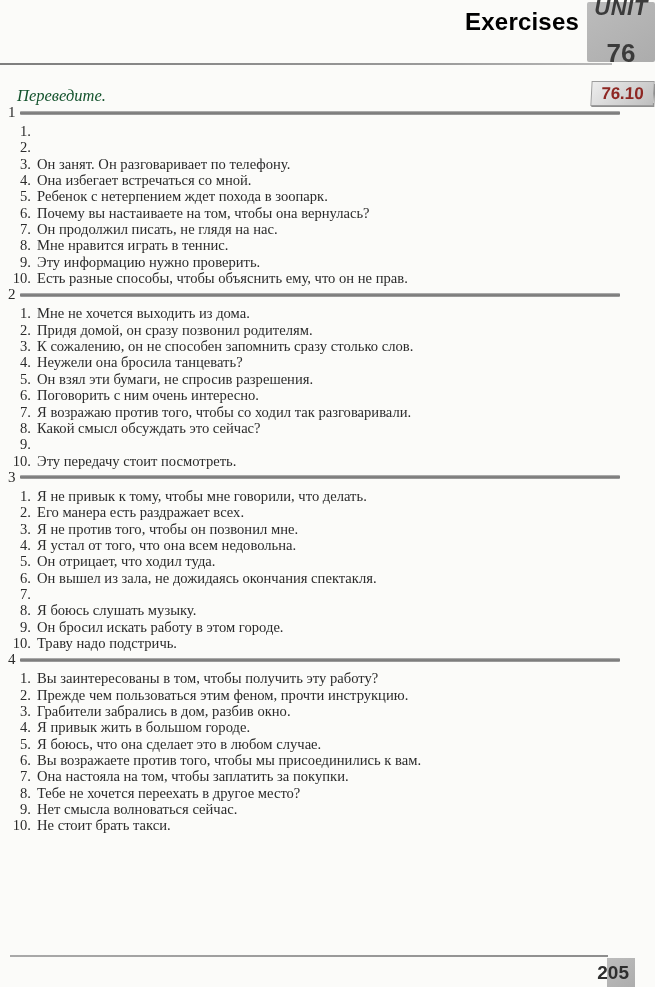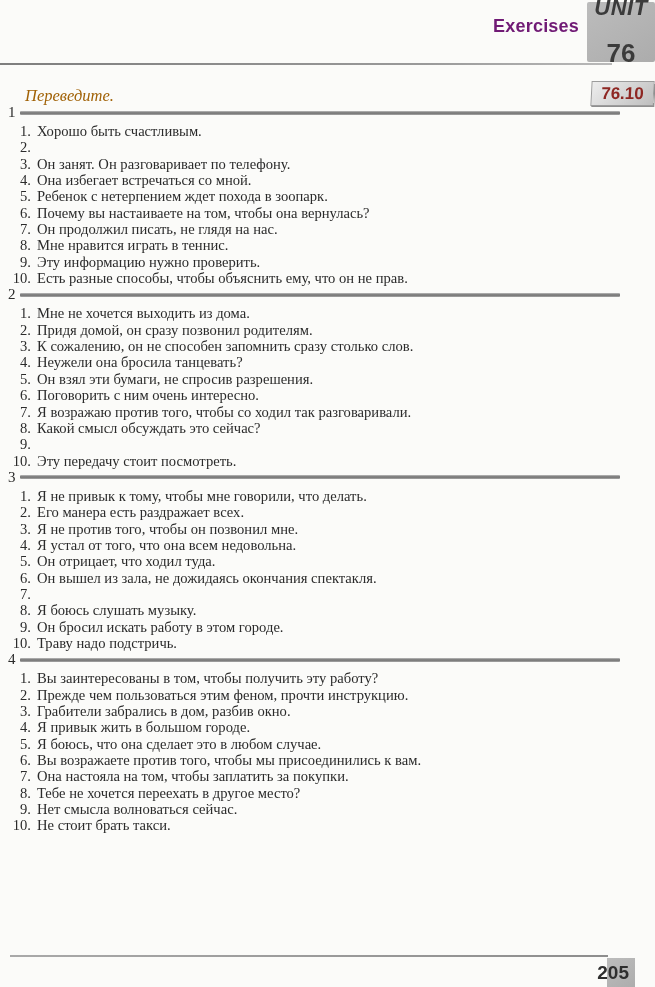--- a/index.html
+++ b/index.html
@@ -8,44 +8,44 @@
     background:#fbfbf9;
     font-family:"Liberation Serif", serif;
     color:#2b2b2b;
     position:relative;
     overflow:hidden;
   }
   .page { position:absolute; inset:0; }
 
   
   .exercises-heading {
-    position:absolute; top:16px; right:76px;
+    position:absolute; top:8px; right:76px;
     font-family:"Liberation Sans", sans-serif;
-    font-weight:bold; font-size:18px; color:#701a75;
+    font-weight:bold; font-size:24px; color:#000000;
     letter-spacing:0.2px;
   }
   .unit-badge {
     position:absolute; top:2px; left:587px; width:68px; height:60px;
     background:linear-gradient(145deg,#bcbcbc,#acacac);
     border-radius:2px;
     display:flex; flex-direction:column; justify-content:center; align-items:center;
     font-family:"Liberation Sans", sans-serif; font-weight:bold; color:#3b3b3b;
     line-height:1.05;
   }
   .unit-label  { font-size:22px; letter-spacing:0.5px;font-style:italic; }
   .unit-number { font-size:26px;margin-top:21px; }
   .header-rule {
     position:absolute; top:63px; left:0; width:612px; height:2px;
     background:linear-gradient(to right,#7e7e7e,#9a9a9a 70%,#b9b9b9);
   }
 
   
   .instruction {
-    position:absolute; top:86px; left:25px;
-    font-style:italic; font-size:16.5px; color:#a16207;
+    position:absolute; top:86px; left:17px;
+    font-style:italic; font-size:16.5px; color:#14532d;
   }
   .exercise-badge {
     position:absolute; top:81px; left:591px; width:63px; height:25px;
     background:linear-gradient(135deg,#ededed,#bfbfbf);
     border:1px solid #9c9c9c; box-sizing:border-box;
     display:flex; align-items:center; justify-content:center;
     font-family:"Liberation Sans", sans-serif; font-weight:bold;
     font-size:17px; color:#8e2723;
     transform:skewX(-3deg);
     box-shadow:1px 1px 0 #8f8f8f;
@@ -104,21 +104,20 @@
   <div class="sections">
   <div class="section">
     <div class="section-head">
       <span class="section-number">1</span>
       <span class="section-bar"></span>
     </div>
     <div class="items">
 
     <div class="item">
         <span class="item-num">1.</span>
-        <span class="item-text">Хорошо быть счастливым.</span>
       </div>
           <div class="item">
         <span class="item-num">2.</span>
       </div>
           <div class="item">
         <span class="item-num">3.</span>
         <span class="item-text">Он занят. Он разговаривает по телефону.</span>
       </div>
           <div class="item">
         <span class="item-num">4.</span>

